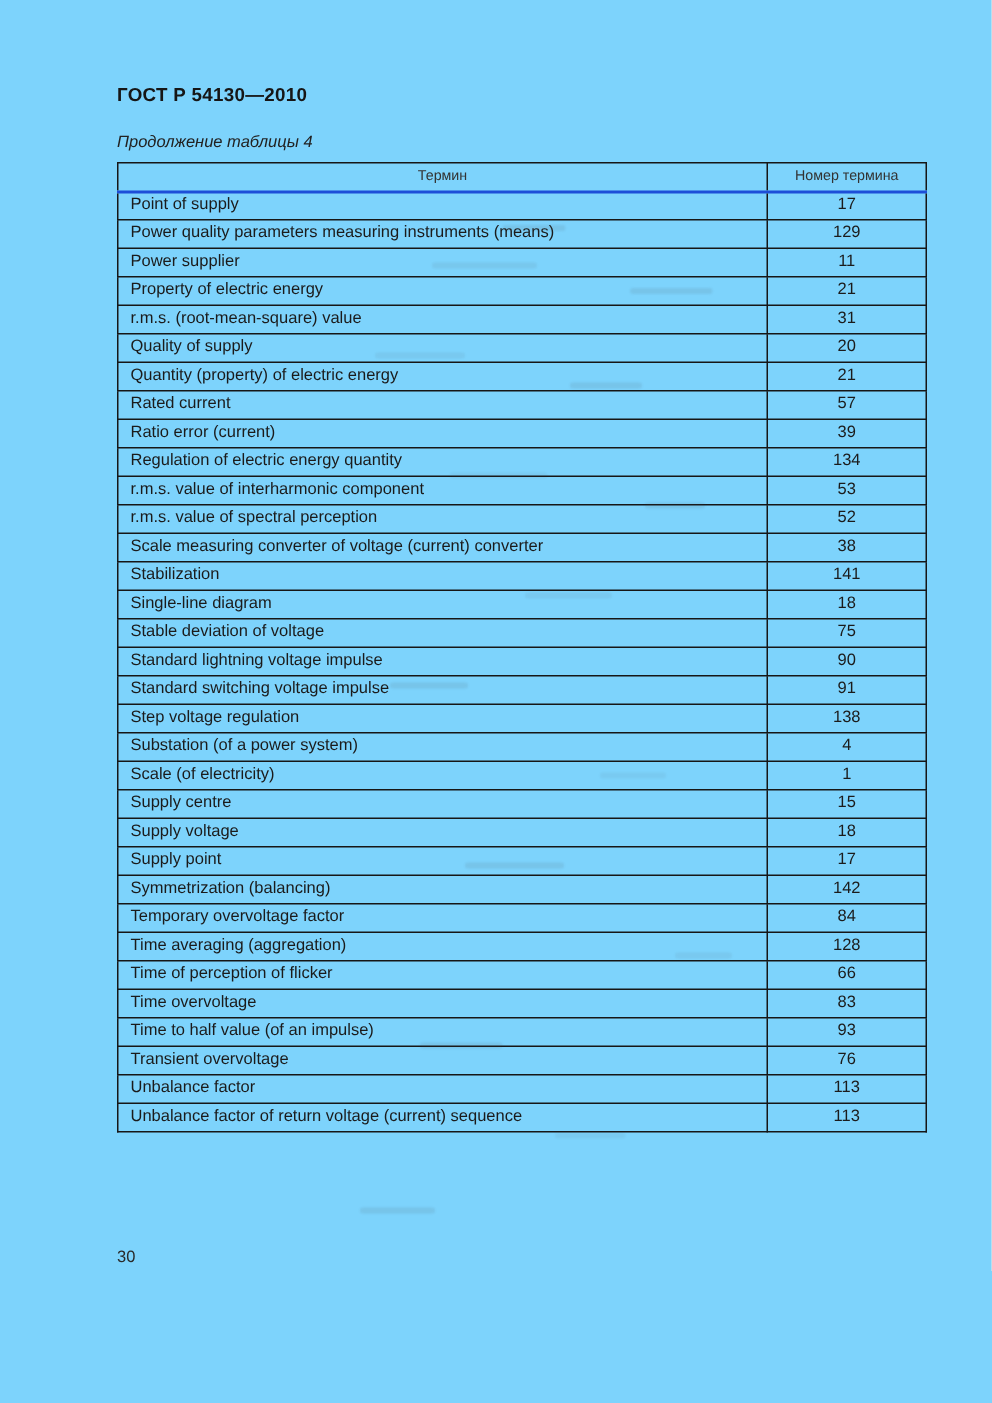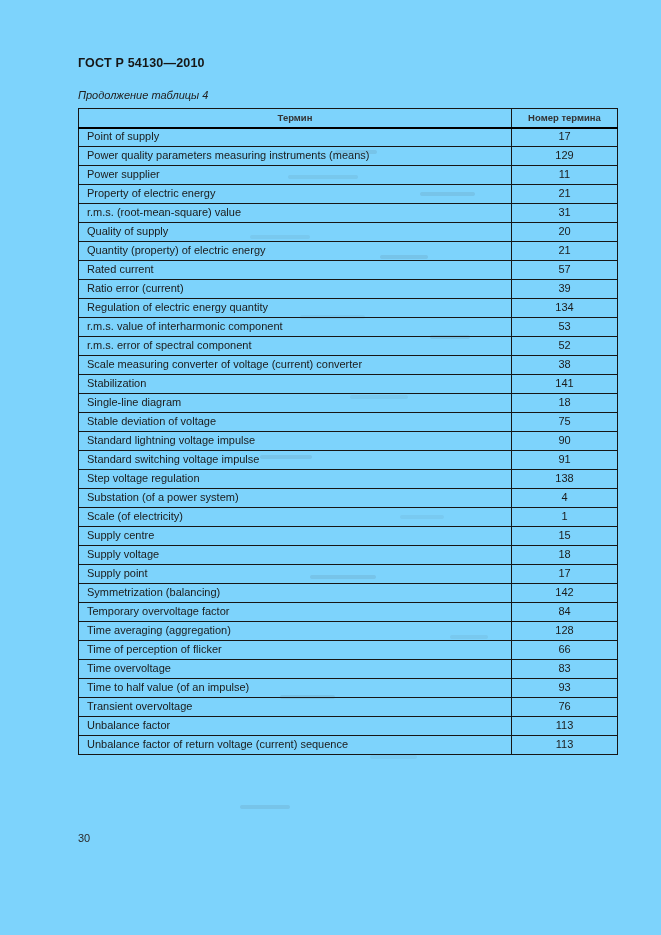--- a/index.html
+++ b/index.html
@@ -46,25 +46,25 @@
     border: 1px solid #161616;
     height: 19px;
     padding: 0;
     line-height: 1.05;
     vertical-align: middle;
     box-sizing: border-box;
     overflow: hidden;
     white-space: nowrap;
   }
   table.terms th {
-    font-weight: bold;
+    font-weight: normal;
     font-size: 9.5px;
     color: #333333;
     text-align: center;
-    border-bottom: 2px solid #000000;
+    border-bottom: 2px solid #1d4ed8;
   }
   table.terms td.term {
     text-align: left;
     padding-left: 8px;
   }
   table.terms td.number {
     text-align: center;
   }
   .page-number {
     position: absolute;
@@ -142,21 +142,21 @@
         </tr>
         <tr>
           <td class="term">Regulation of electric energy quantity</td>
           <td class="number">134</td>
         </tr>
         <tr>
           <td class="term">r.m.s. value of interharmonic component</td>
           <td class="number">53</td>
         </tr>
         <tr>
-          <td class="term">r.m.s. error of spectral component</td>
+          <td class="term">r.m.s. value of spectral perception</td>
           <td class="number">52</td>
         </tr>
         <tr>
           <td class="term">Scale measuring converter of voltage (current) converter</td>
           <td class="number">38</td>
         </tr>
         <tr>
           <td class="term">Stabilization</td>
           <td class="number">141</td>
         </tr>

